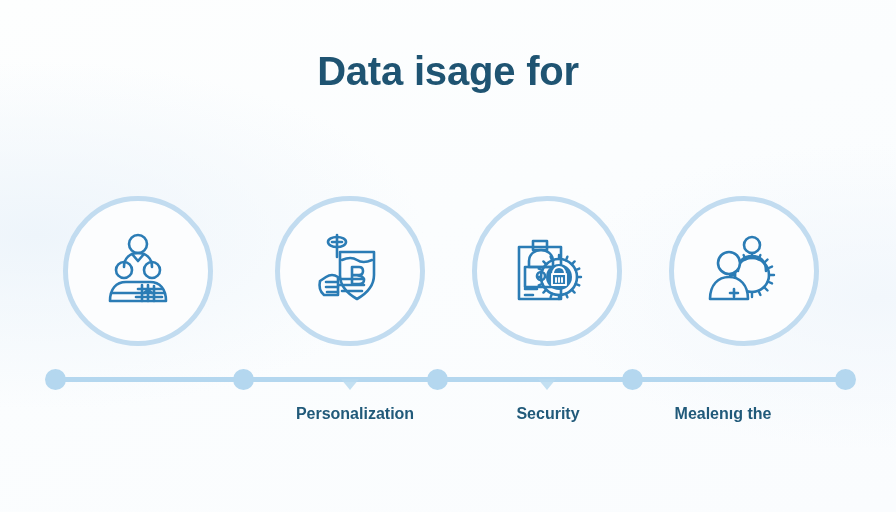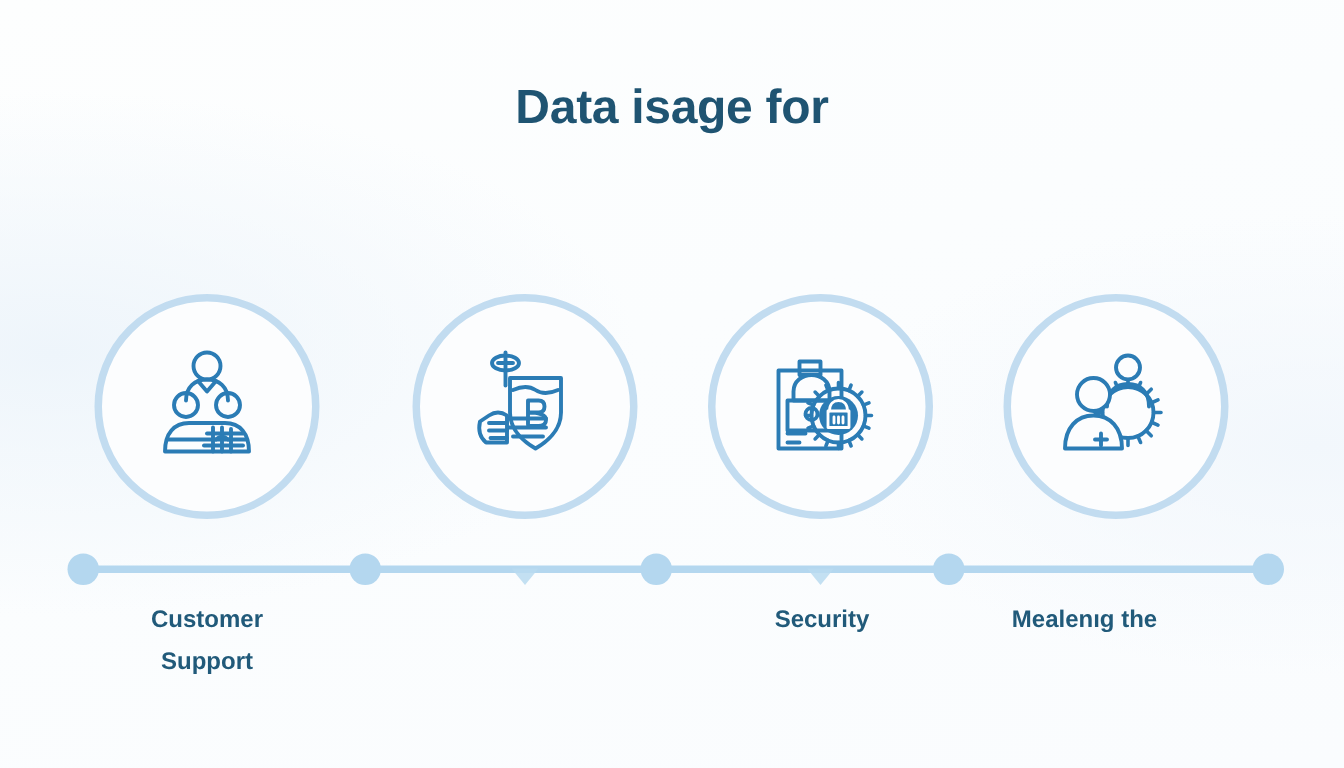--- a/index.html
+++ b/index.html
@@ -28,21 +28,21 @@
   
   #title-block {
     position: absolute;
     top: 46px;
     left: 0;
     width: 896px;
     text-align: center;
     color: #1f5472;
   }
   .title-line {
-    font-size: 32px;
+    font-size: 40px;
     font-weight: bold;
     letter-spacing: -0.2px;
     line-height: 50px;
     color: #1f5472;
     white-space: pre;
   }
 
   
   #circles-row {
     position: absolute;
@@ -238,23 +238,22 @@
     <div class="timeline-dot" style="left:55px;"></div>
     <div class="timeline-dot" style="left:243px;"></div>
     <div class="timeline-dot" style="left:437px;"></div>
     <div class="timeline-dot" style="left:632px;"></div>
     <div class="timeline-dot" style="left:845px;"></div>
     <div class="timeline-tick" style="left:350px;"></div>
     <div class="timeline-tick" style="left:547px;"></div>
   </div>
 
   <div id="labels-row">
-    <div class="label" style="left:43px;">
-      <span>Customer</span>
-      <span class="l2">Support</span>
+    <div class="label" style="left:260px;">
+      <span>Personalization</span>
     </div>
     <div class="label" style="left:453px;">
       <span>Security</span>
     </div>
     <div class="label" style="left:628px;">
       <span>Mealenıg the</span>
     </div>
   </div>
 
 </div>

